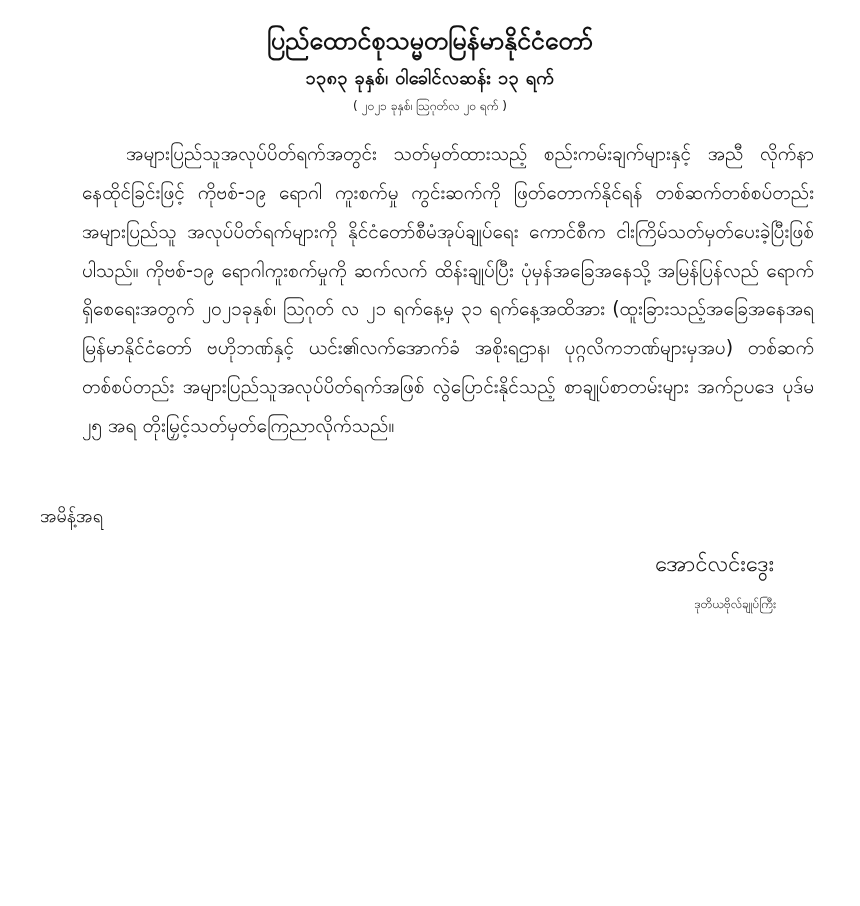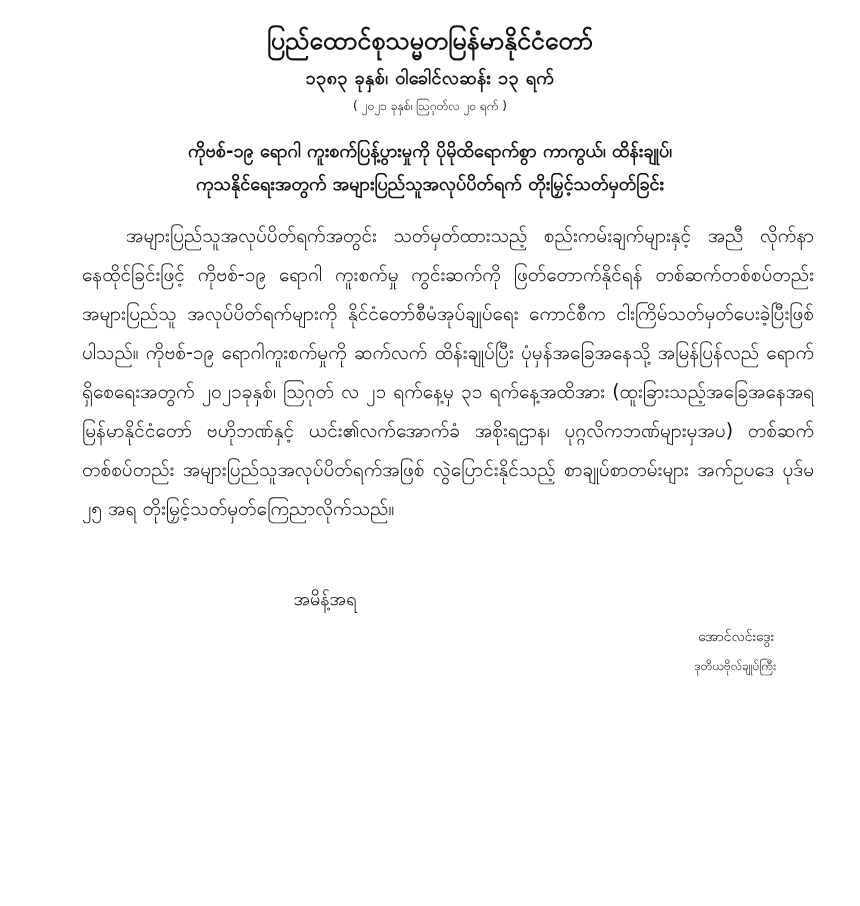--- a/index.html
+++ b/index.html
@@ -73,25 +73,25 @@
     width: 44px;
   }
   .sign-block {
     margin-top: 52px;
     text-align: right;
     padding-right: 30px;
   }
   .sign-by {
     font-size: 18px;
     line-height: 2.1;
-    text-align: center;
+    text-align: left;
     padding-right: 180px;
   }
   .sign-name {
-    font-size: 14px;
+    font-size: 22px;
     line-height: 2.6;
     padding-right: 16px;
   }
   .sign-rank {
     font-size: 12px;
     line-height: 2.1;
     padding-right: 14px;
   }
   .sign-role {
     font-size: 18px;
@@ -103,24 +103,20 @@
 <body>
 
 <div class="page">
 
   <div class="header-block">
     <div class="org-line-1">ပြည်ထောင်စုသမ္မတမြန်မာနိုင်ငံတော်</div>
     <div class="date-my">၁၃၈၃ ခုနှစ်၊ ဝါခေါင်လဆန်း   ၁၃   ရက်</div>
     <div class="date-greg">( ၂၀၂၁ ခုနှစ်၊ သြဂုတ်လ    ၂၀   ရက် )</div>
   </div>
 
-  <div class="title-block">
-    <div class="title-line">ကိုဗစ်-၁၉ ရောဂါ ကူးစက်ပြန့်ပွားမှုကို ပိုမိုထိရောက်စွာ ကာကွယ်၊ ထိန်းချုပ်၊</div>
-    <div class="title-line">ကုသနိုင်ရေးအတွက် အများပြည်သူအလုပ်ပိတ်ရက် တိုးမြှင့်သတ်မှတ်ခြင်း</div>
-  </div>
 
   <div class="body-block">
     <span class="indent"></span><span>အများပြည်သူအလုပ်ပိတ်ရက်အတွင်း သတ်မှတ်ထားသည့် စည်းကမ်းချက်များနှင့် အညီ လိုက်နာနေထိုင်ခြင်းဖြင့်  ကိုဗစ်-၁၉ ရောဂါ ကူးစက်မှု ကွင်းဆက်ကို ဖြတ်တောက်နိုင်ရန် တစ်ဆက်တစ်စပ်တည်း  အများပြည်သူ အလုပ်ပိတ်ရက်များကို  နိုင်ငံတော်စီမံအုပ်ချုပ်ရေး ကောင်စီက  ငါးကြိမ်သတ်မှတ်ပေးခဲ့ပြီးဖြစ်ပါသည်။ ကိုဗစ်-၁၉ ရောဂါကူးစက်မှုကို ဆက်လက် ထိန်းချုပ်ပြီး ပုံမှန်အခြေအနေသို့ အမြန်ပြန်လည် ရောက်ရှိစေရေးအတွက် ၂၀၂၁ခုနှစ်၊ သြဂုတ် လ  ၂၁ ရက်နေ့မှ  ၃၁ ရက်နေ့အထိအား  (ထူးခြားသည့်အခြေအနေအရ မြန်မာနိုင်ငံတော် ဗဟိုဘဏ်နှင့် ယင်း၏လက်အောက်ခံ အစိုးရဌာန၊ ပုဂ္ဂလိကဘဏ်များမှအပ)  တစ်ဆက် တစ်စပ်တည်း  အများပြည်သူအလုပ်ပိတ်ရက်အဖြစ်  လွဲပြောင်းနိုင်သည့် စာချုပ်စာတမ်းများ အက်ဥပဒေ ပုဒ်မ ၂၅ အရ တိုးမြှင့်သတ်မှတ်ကြေညာလိုက်သည်။</span>
   </div>
 
   <div class="sign-block">
     <div class="sign-by">အမိန့်အရ</div>
     <div class="sign-name">အောင်လင်းဒွေး</div>
     <div class="sign-rank">ဒုတိယဗိုလ်ချုပ်ကြီး</div>
   </div>

